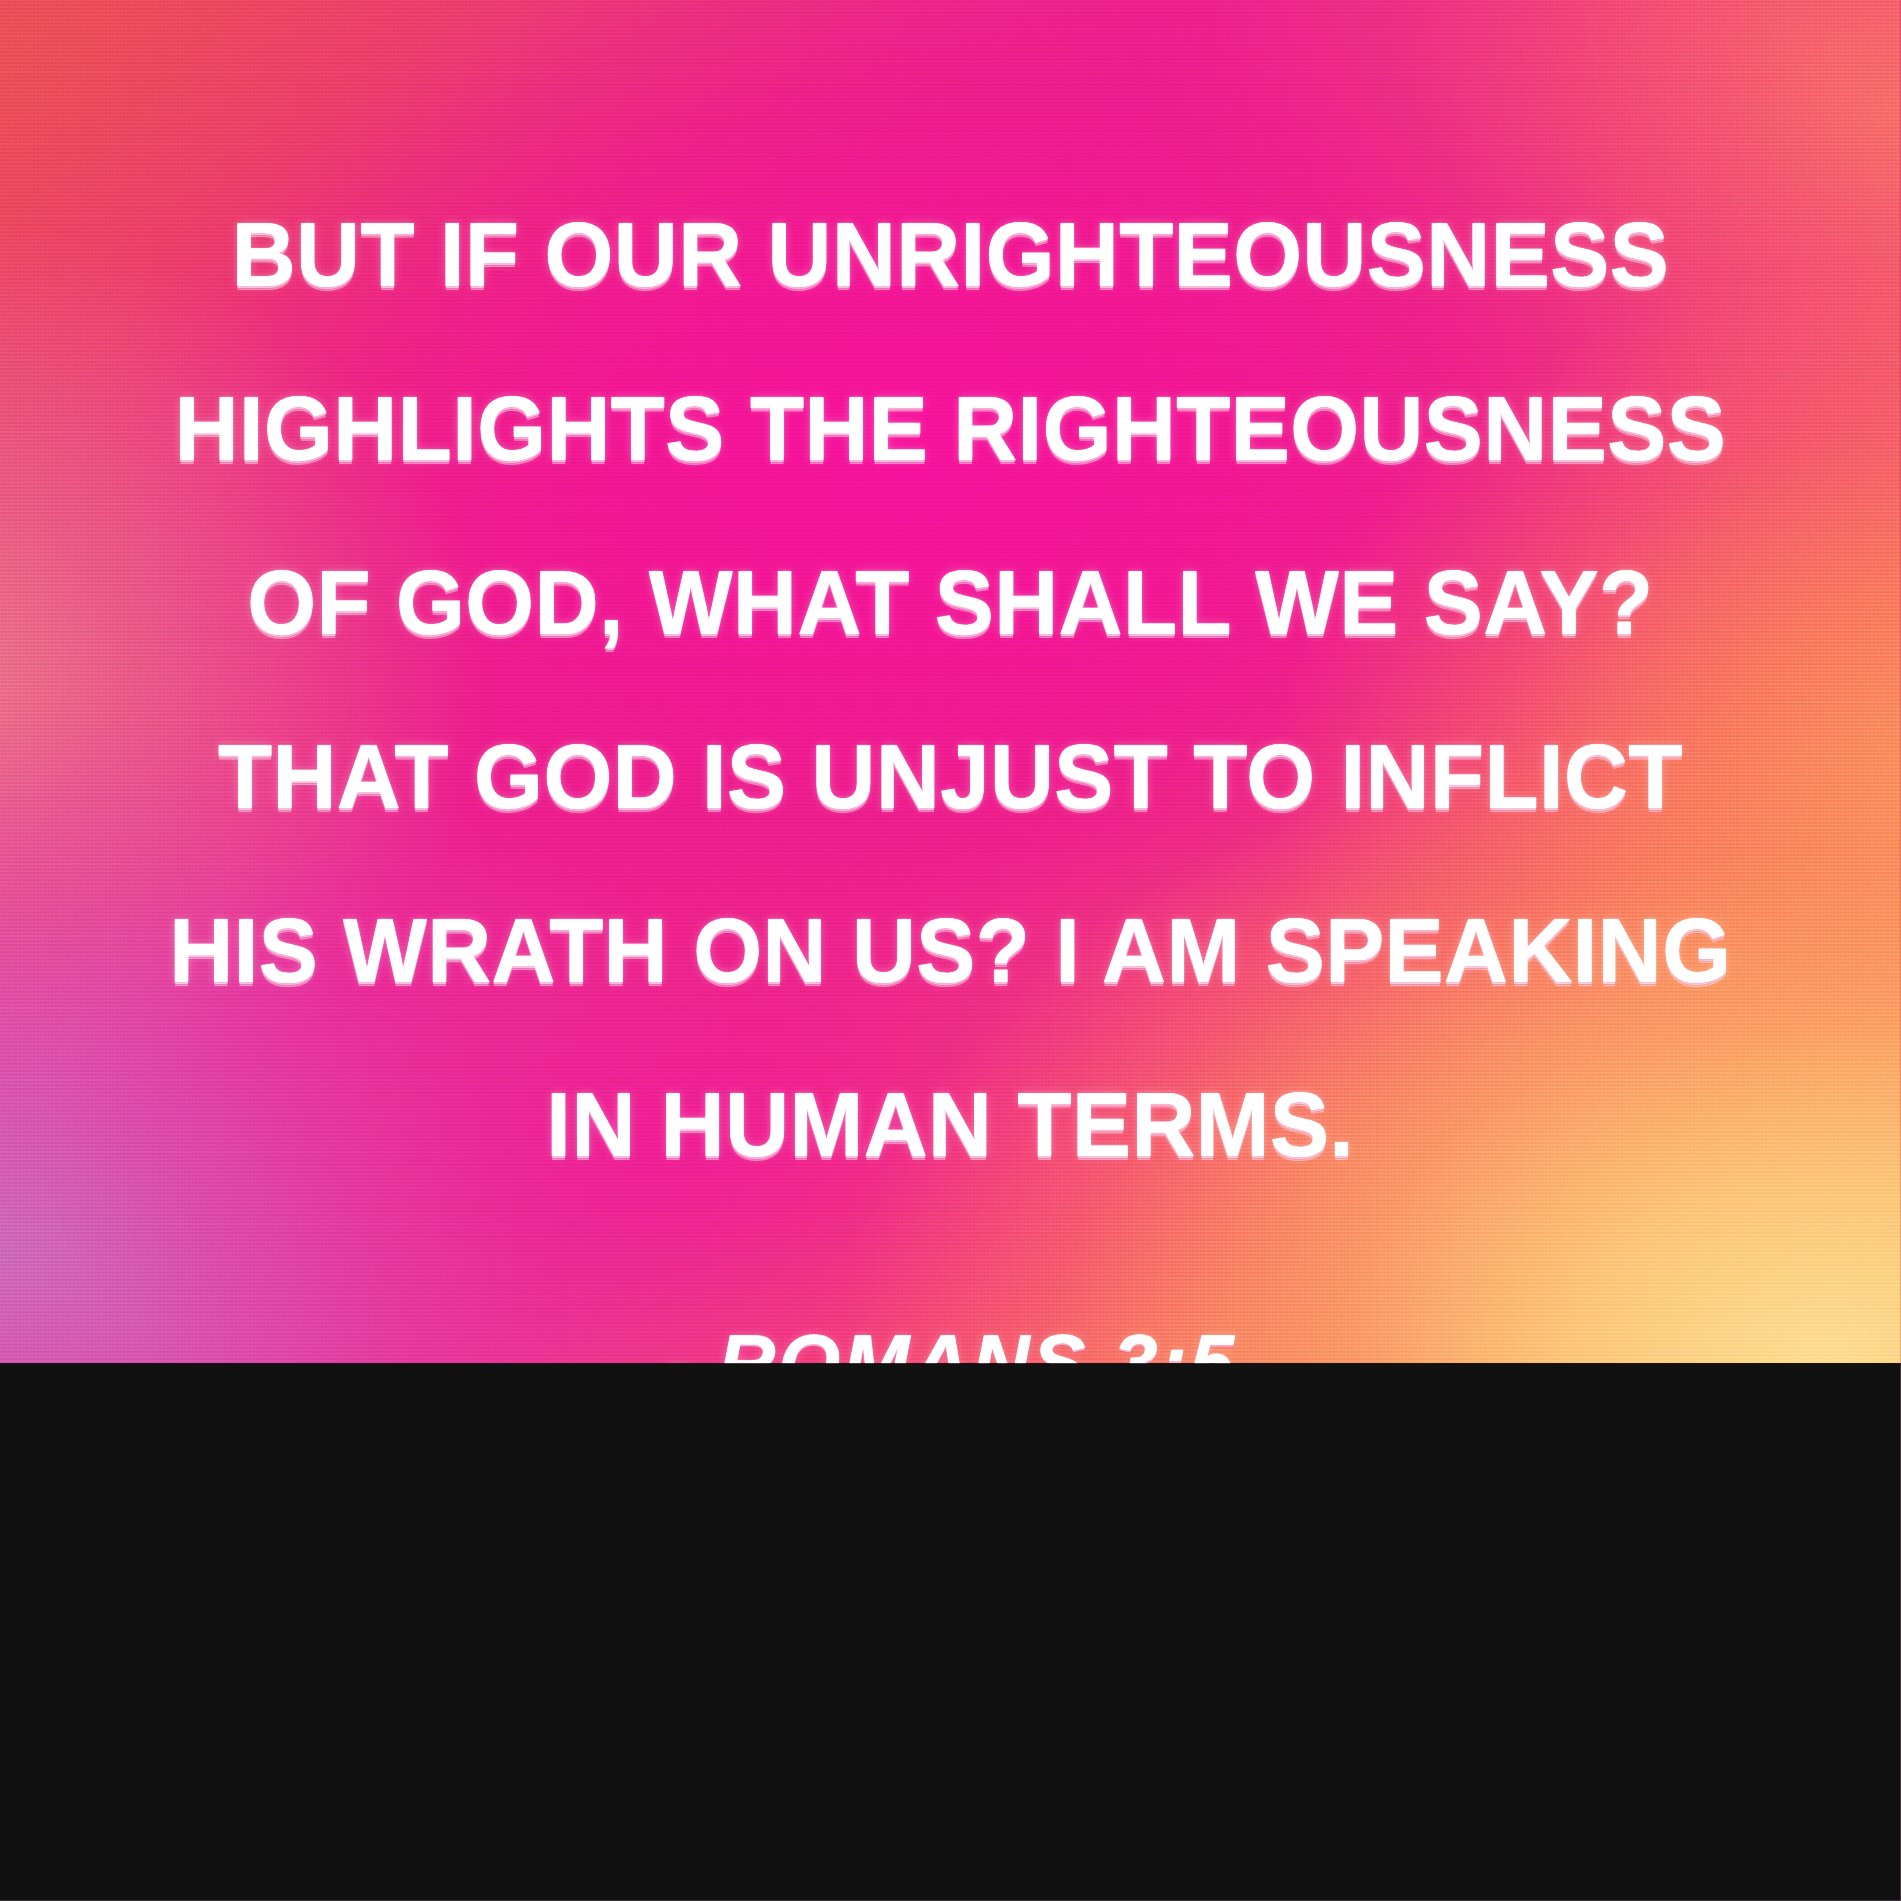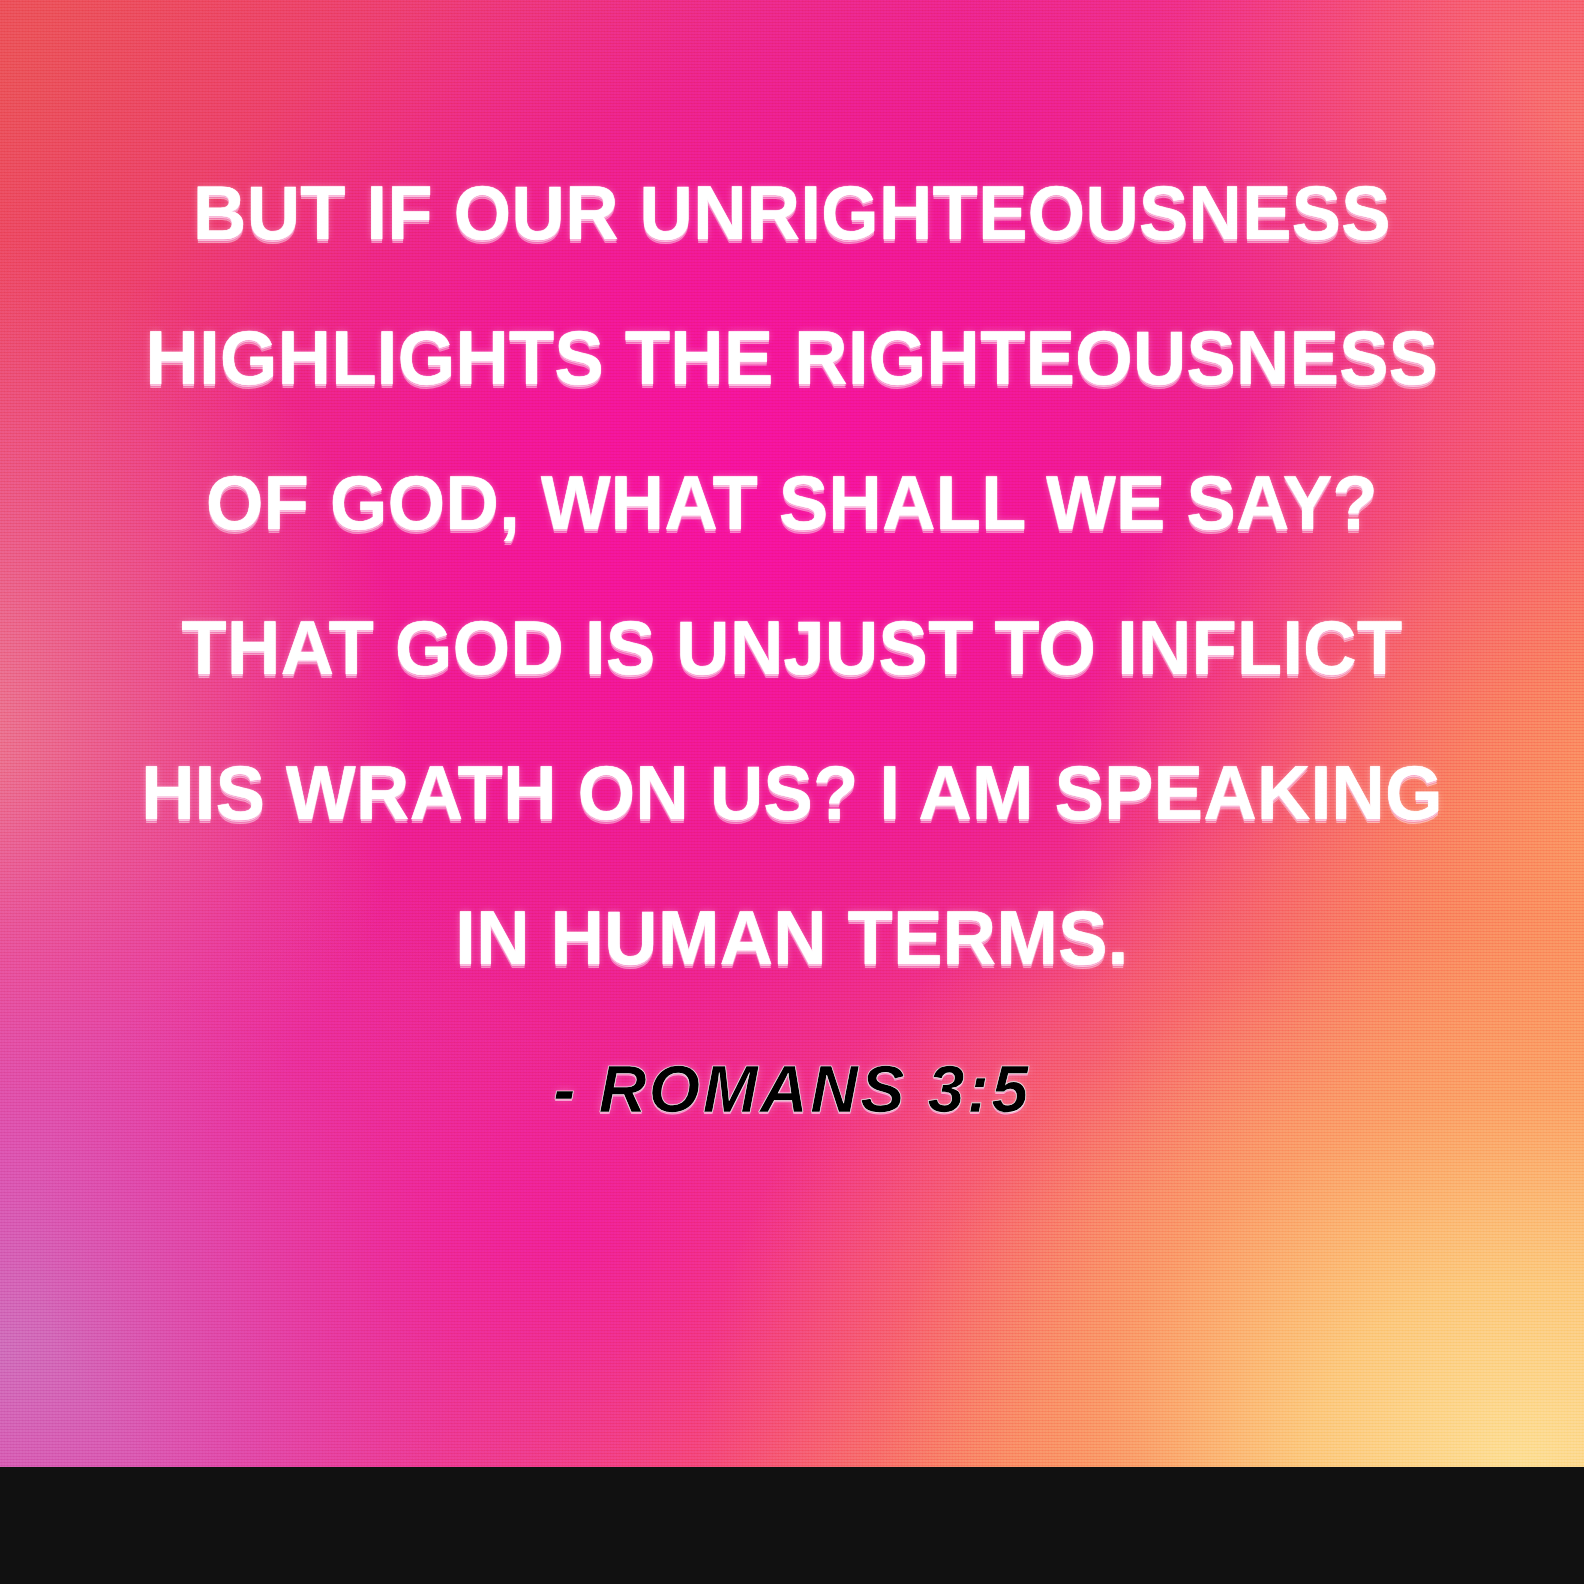--- a/index.html
+++ b/index.html
@@ -4,21 +4,21 @@
 <style>
   html, body {
     margin: 0;
     padding: 0;
     background: #111;
   }
 
   #canvas {
     position: relative;
     width: 1584px;
-    height: 1467px;
+    height: 1136px;
     overflow: hidden;
     font-family: "Liberation Sans", sans-serif;
     
     background-color: #ee2a90;
   }
 
   
   .mesh {
     position: absolute;
     inset: 0;
@@ -174,22 +174,22 @@
       0 1px 0 rgba(236,42,150,0.32),
       0 2px 0 rgba(255,255,255,0.55),
       0 3px 0 rgba(236,42,150,0.30),
       0 4px 0 rgba(255,255,255,0.45),
       0 0 8px rgba(255,255,255,0.30);
     -webkit-text-stroke: 0.6px rgba(255,255,255,0.9);
   }
 
   .attribution {
     display: block;
-    margin-top: 40px;
-    color: #000000;
+    margin-top: 86px;
+    color: #ffffff;
     font-family: "Liberation Sans", sans-serif;
     font-weight: 700;
     font-style: italic;
     font-size: 66px;
     line-height: 78px;
     letter-spacing: 2.5px;
     text-transform: uppercase;
     white-space: nowrap;
     text-shadow:
       0 0 1px rgba(255,255,255,0.95),

